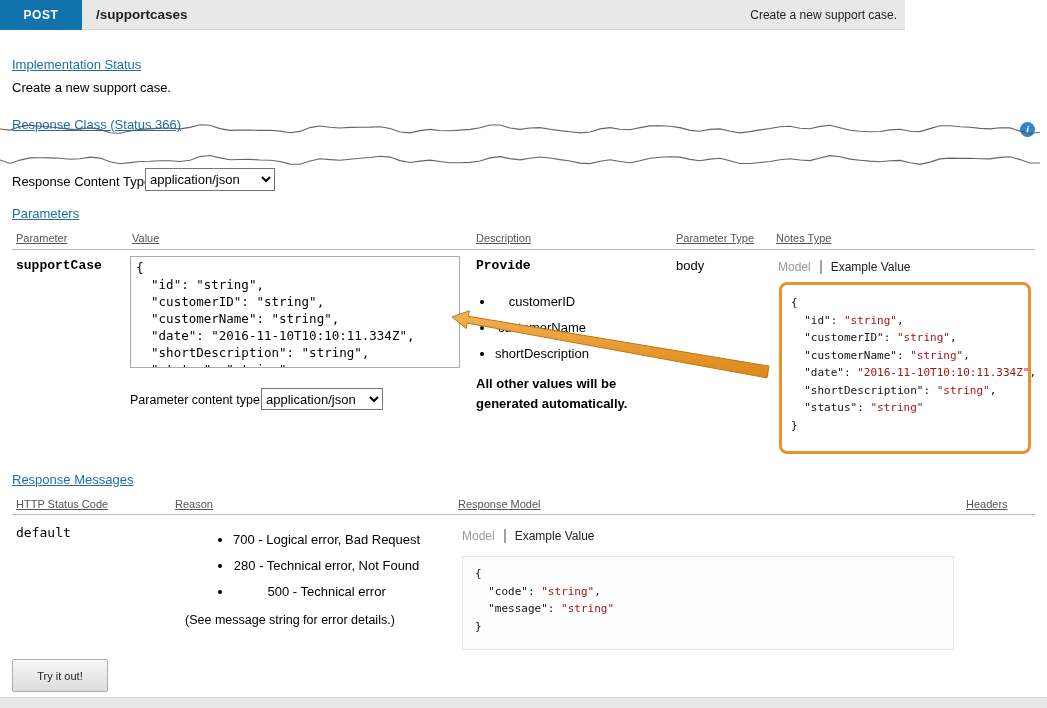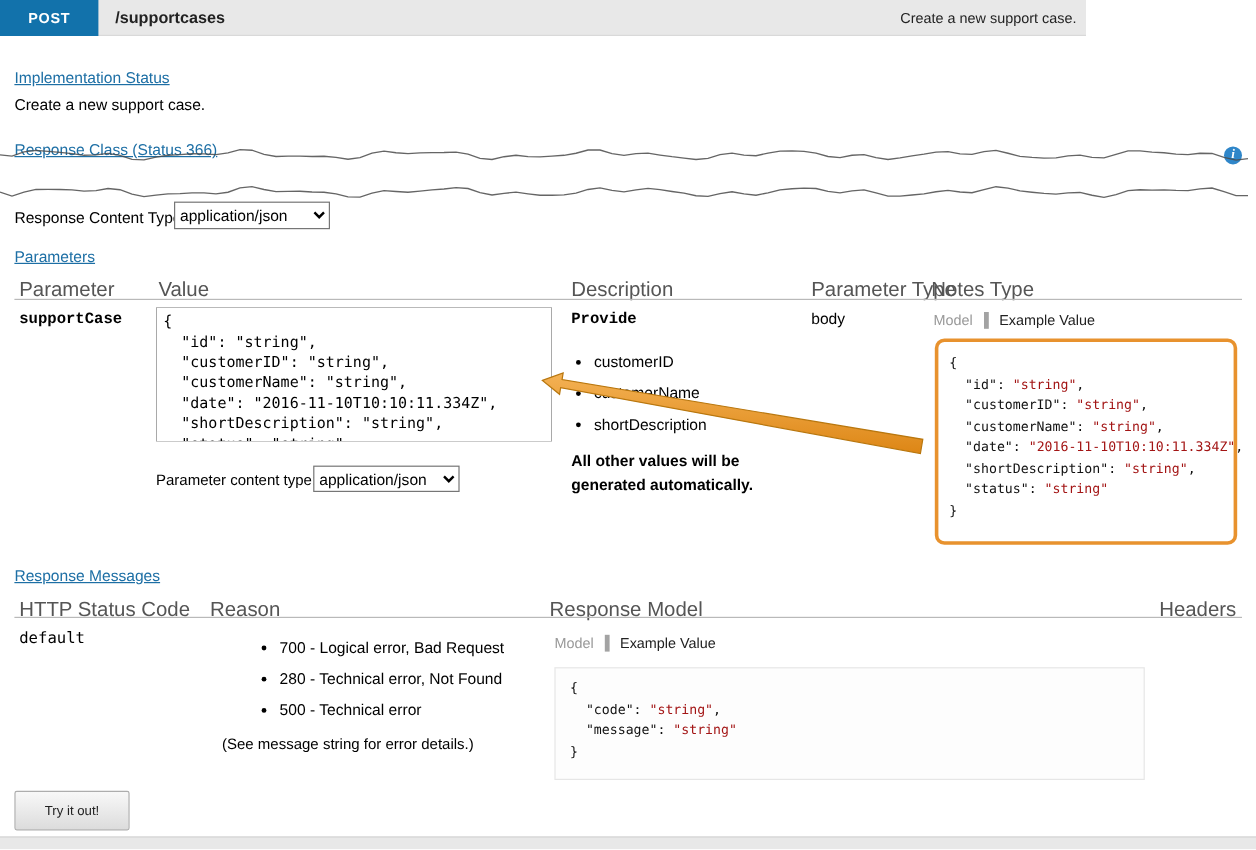--- a/index.html
+++ b/index.html
@@ -7,32 +7,32 @@
   body{font-family:"Liberation Sans","DejaVu Sans",sans-serif;background:#fff;color:#222;}
   #page{position:relative;width:1047px;height:708px;overflow:hidden;background:#fff;}
   .topbar{position:absolute;left:0;top:0;width:905px;height:30px;background:#e8e8e8;border-bottom:1px solid #d9d9d9;}
   .post-btn{position:absolute;left:0;top:0;width:82px;height:30px;background:#1272ab;color:#fff;font-weight:bold;
     font-size:12px;letter-spacing:.6px;text-align:center;line-height:30px;cursor:pointer;}
   .path{position:absolute;left:96px;top:0;line-height:30px;font-size:13.5px;font-weight:bold;color:#222;cursor:pointer;}
   .summary{position:absolute;right:8px;top:0;line-height:30px;font-size:12px;color:#222;}
   .h-link{position:absolute;font-size:13px;color:#1d6fa5;text-decoration:underline;cursor:pointer;display:inline-block;}
   .text{position:absolute;font-size:13px;color:#000;}
   .bold{font-weight:bold;font-family:Liberation Mono, monospace;}
-  .col-h{position:absolute;font-size:17px;color:#555;}
+  .col-h{position:absolute;font-size:11px;color:#555;text-decoration:underline;}
   .hr{position:absolute;height:0;border-top:1px solid #b9b9b9;}
   .mono{font-family:"DejaVu Sans Mono","Liberation Mono",monospace;}
   textarea.param-value{position:absolute;left:130px;top:256px;width:330px;height:112px;
     font-family:"DejaVu Sans Mono","Liberation Mono",monospace;font-size:12.5px;line-height:17px;
     padding:2px 5px;border:1px solid #a9a9a9;resize:none;overflow-y:scroll;color:#000;background:#fff;}
   select.sel{position:absolute;height:23px;font-size:13px;font-family:inherit;border:1px solid #767676;background:#fff;color:#000;}
   .bullets{position:absolute;list-style:disc;padding-left:15px;font-size:13px;color:#000;}
-  .bullets li{margin-bottom:11px;}
+  .bullets li{margin-bottom:11px;text-align:center;}
   .note{position:absolute;font-size:13px;font-weight:bold;line-height:1.5;color:#000;}
   .tabs{position:absolute;font-size:12px;white-space:nowrap;}
-  .tab-model{color:#999;padding-right:9px;border-right:4px solid #a3a3a3;cursor:pointer;}
+  .tab-model{color:#999;padding-right:9px;border-right:2px solid #a3a3a3;cursor:pointer;}
   .tab-example{color:#222;padding-left:9px;cursor:pointer;}
   .code{font-family:"DejaVu Sans Mono","Liberation Mono",monospace;font-size:11px;line-height:17.5px;color:#111;white-space:pre;}
   .jv{color:#a31515;}
   .orange-box{position:absolute;left:779px;top:282px;width:252px;height:172px;border:3px solid #e8922e;border-radius:8px;
     padding:9px 9px;background:#fff;cursor:pointer;}
   .resp-box{position:absolute;left:462px;top:556px;width:492px;height:94px;background:#fdfdfd;border:1px solid #e6e6e6;padding:8px 12px;}
   .info-icon{position:absolute;left:1020px;top:122px;width:15px;height:15px;border-radius:50%;background:#2f86c9;color:#fff;
     font-size:11px;font-weight:bold;text-align:center;line-height:15px;cursor:pointer;font-family:"Liberation Serif",serif;font-style:italic;}
   .try-btn{position:absolute;left:12px;top:659px;width:96px;height:33px;background:linear-gradient(#f8f8f8,#dcdcdc);
     border:1px solid #adadad;border-radius:2px;font-size:11px;color:#222;cursor:pointer;font-family:inherit;}

